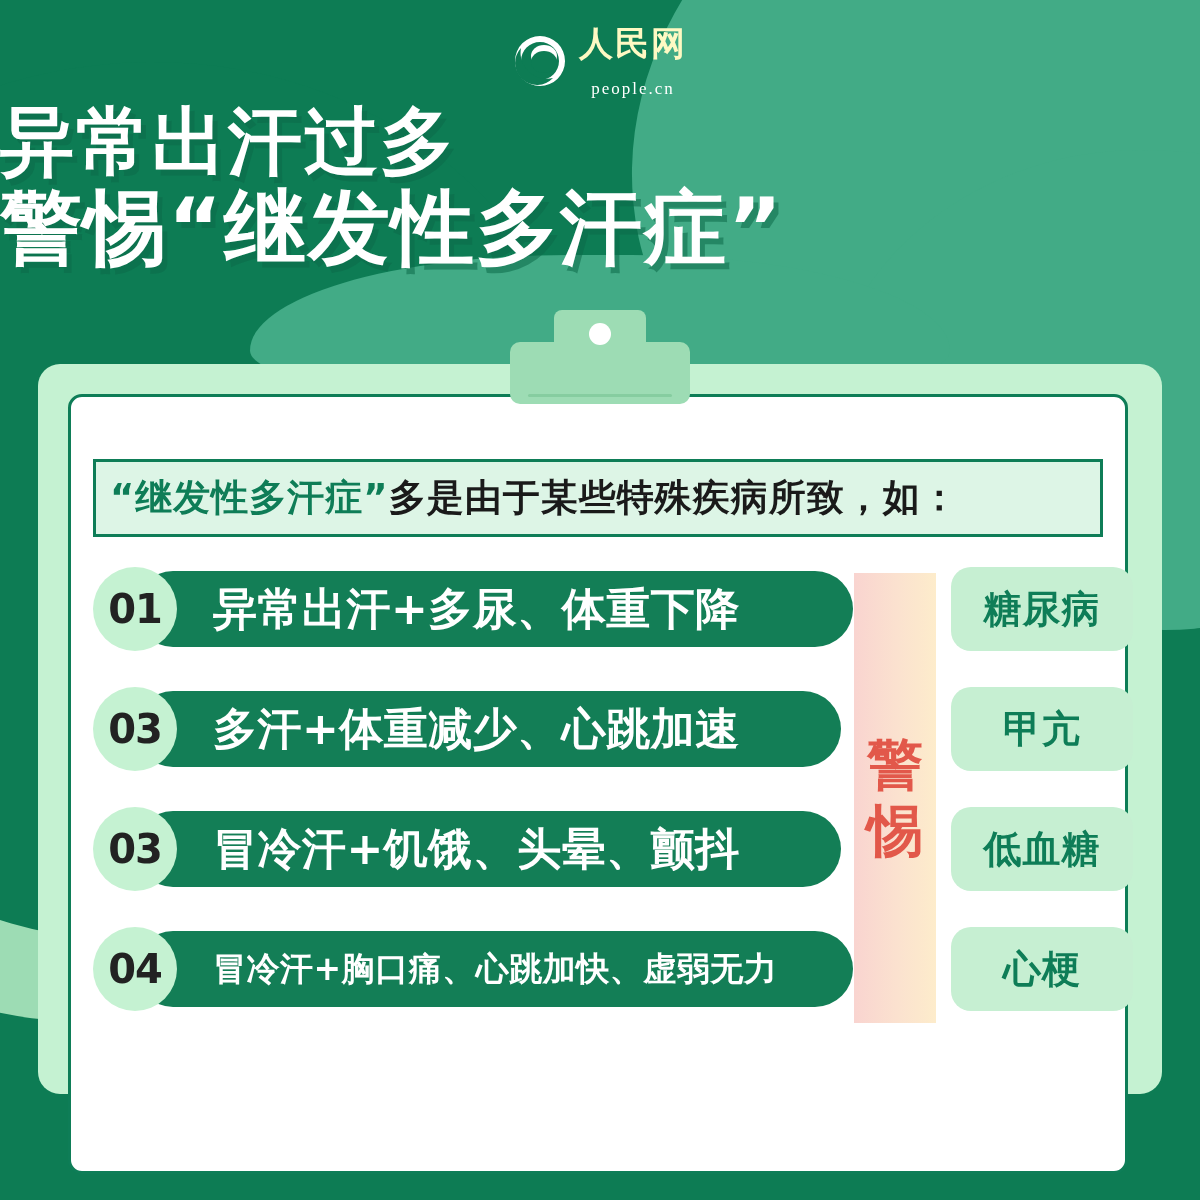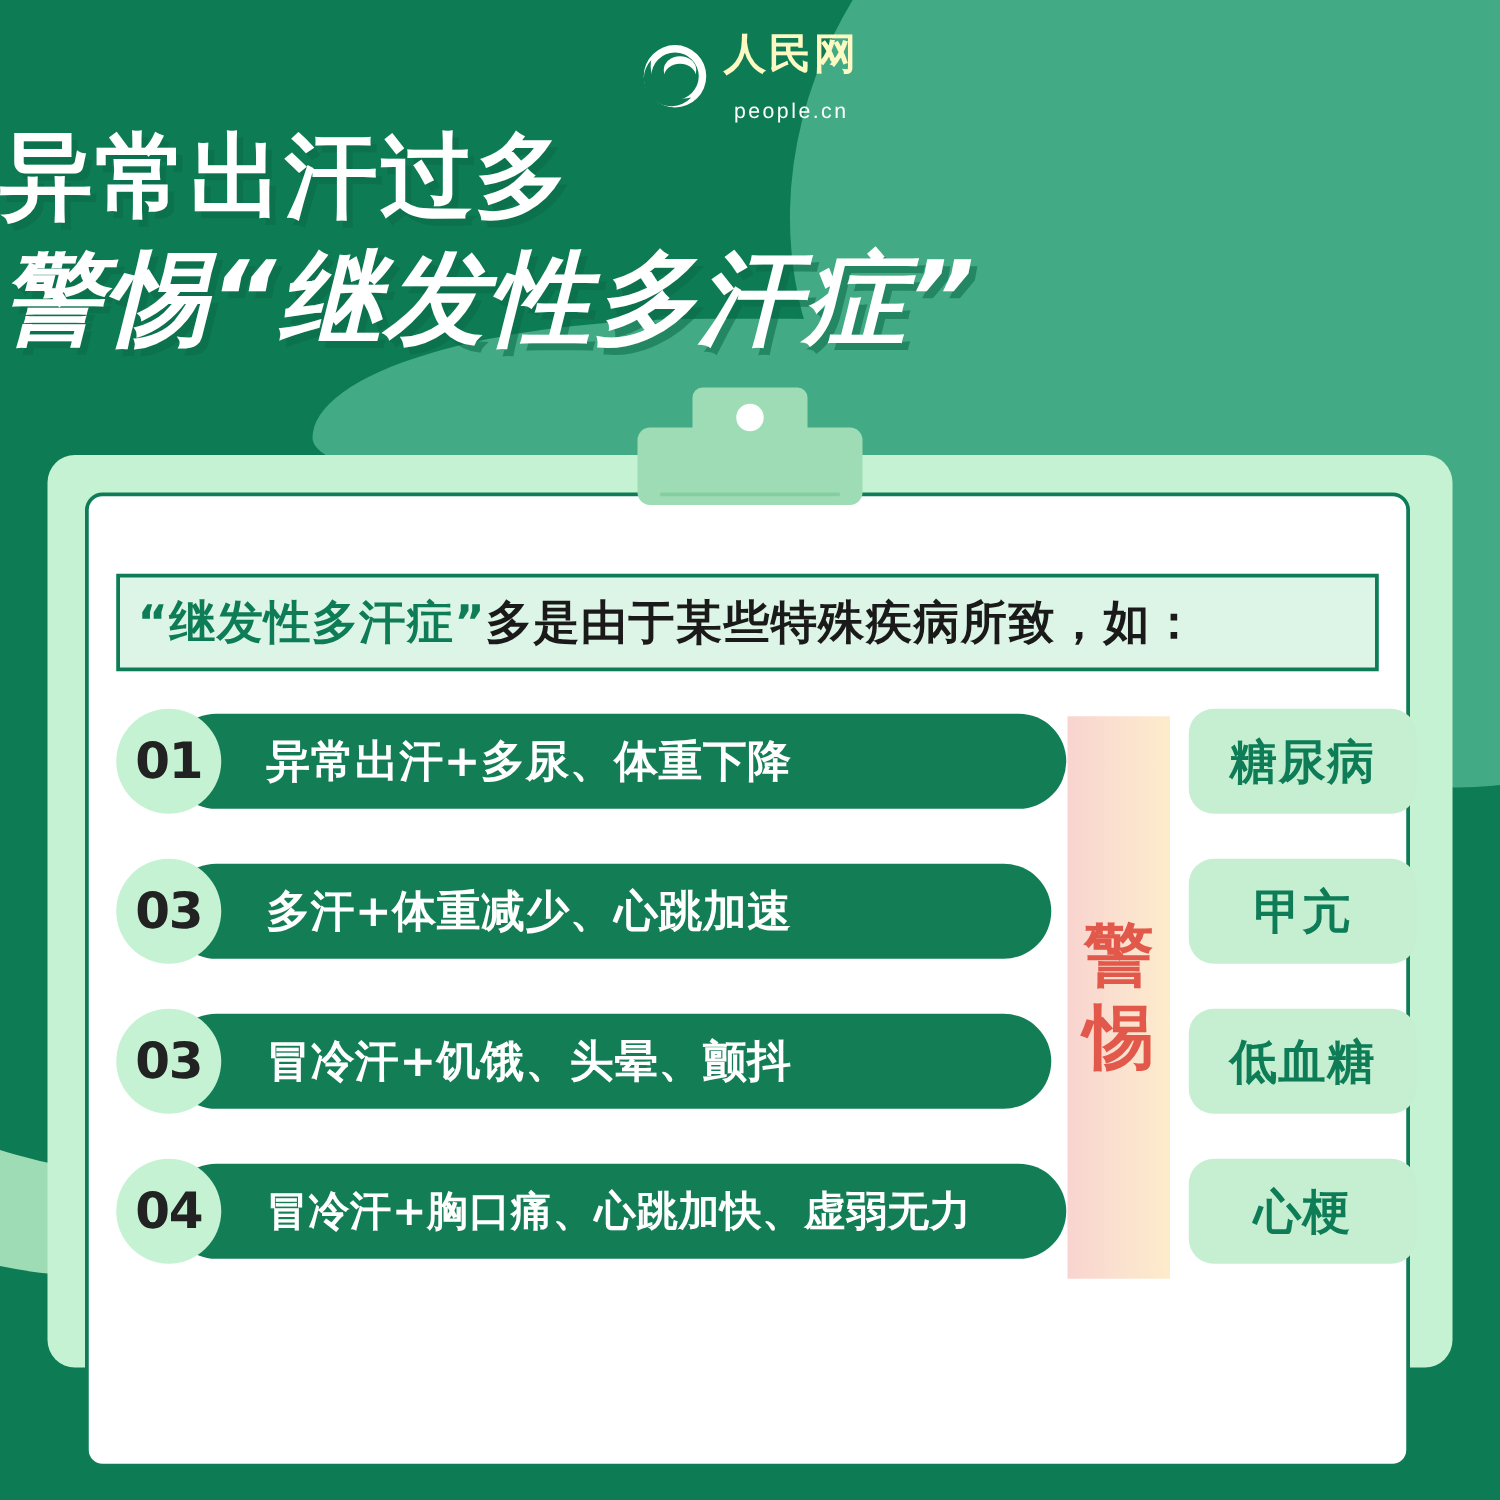--- a/index.html
+++ b/index.html
@@ -109,21 +109,21 @@
     font-size: 34px;
     font-weight: bold;
     letter-spacing: 2px;
     font-family: "DejaVu Sans", sans-serif;
   }
   .logo-en {
     color: #ffffff;
     font-size: 17px;
     letter-spacing: 2px;
     margin-top: 20px;
-    font-family: Liberation Sans, sans-serif;
+    font-family: Liberation Serif, serif;
   }
 
   
   .headline {
     position: absolute;
     left: 0;
     right: 0;
     top: 104px;
     z-index: 6;
     text-align: left;
@@ -133,22 +133,21 @@
     text-shadow: 5px 6px 0 rgba(12,105,72,0.55);
     letter-spacing: 2px;
   }
   .headline .line1 {
     font-size: 74px;
     line-height: 1.02;
   }
   .headline .line2 {
     font-size: 82px;
     line-height: 1.05;
-    margin-top: 18px;
-    font-style: italic;
+    margin-top: 6px;
   }
 
   
   .clip {
     position: absolute;
     left: 50%;
     transform: translateX(-50%);
     top: 310px;
     width: 180px;
     height: 100px;
@@ -264,21 +263,21 @@
     background: #137e56;
     border-radius: 38px;
     display: flex;
     align-items: center;
     padding-left: 78px;
     padding-right: 22px;
     box-sizing: border-box;
   }
   .row-pill-text {
     color: #ffffff;
-    font-size: 35px;
+    font-size: 44px;
     font-weight: bold;
     font-family: "DejaVu Sans", sans-serif;
     letter-spacing: 0.5px;
     white-space: nowrap;
   }
   .row-badge {
     position: absolute;
     left: 0;
     top: 0;
     width: 84px;

